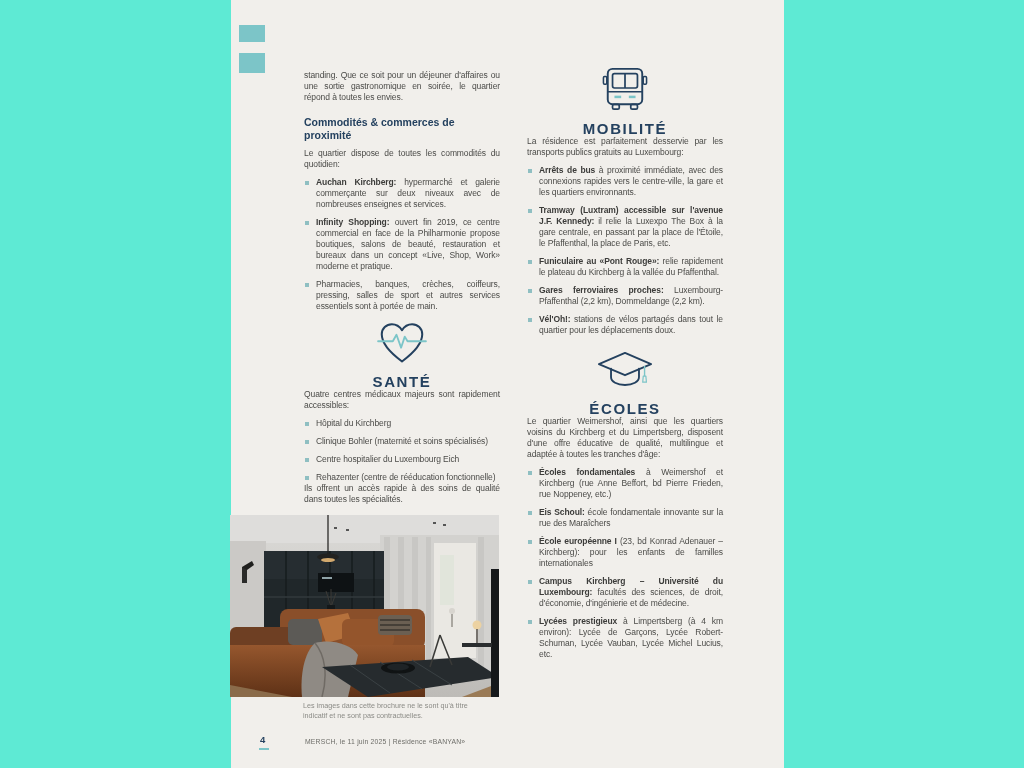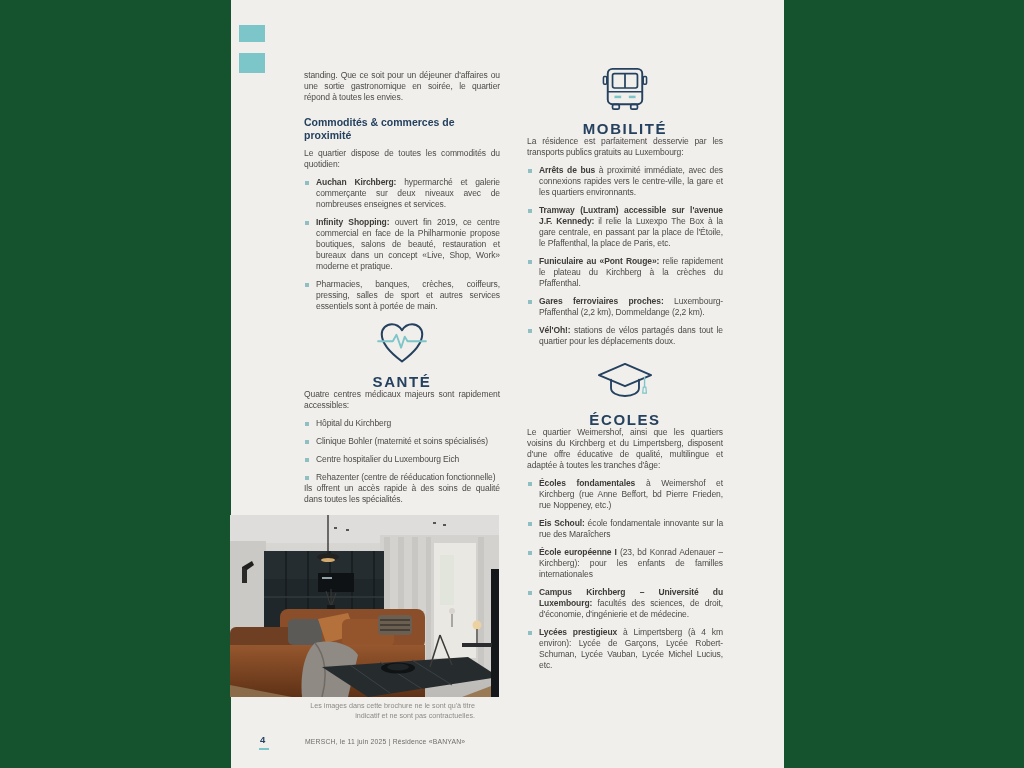--- a/index.html
+++ b/index.html
@@ -1,16 +1,16 @@
 <!DOCTYPE html>
 <html lang="fr"><head>
 <meta charset="utf-8">
 <style>
   html,body{margin:0;padding:0;background:#ffffff;}
-  .canvas{position:relative;width:1024px;height:768px;background:#14532d;overflow:hidden;
+  .canvas{position:relative;width:1024px;height:768px;background:#5eead4;overflow:hidden;
           font-family:"Liberation Sans",sans-serif;}
   .page{position:absolute;left:231px;top:0;width:553px;height:768px;background:#f1efeb;}
   .tab{position:absolute;left:8px;width:26px;background:#7cc5c8;}
   .tab1{top:25px;height:17px;}
   .tab2{top:53px;height:20px;}
 
   .col{position:absolute;width:196px;font-size:8.5px;line-height:11px;color:#4b4b48;
        text-align:justify;letter-spacing:-0.1px;}
   .col-left{left:73px;top:70px;}
   .col-right{left:296px;top:64px;}
@@ -29,21 +29,21 @@
   .icon-block.heart{margin-top:9px;}
   .icon-block.cap{margin-top:15px;}
   .section-title{margin:5px 0 0 0;text-align:center;font-size:15px;line-height:14px;
                  font-weight:bold;color:#24415f;letter-spacing:1.6px;}
   .col-right .icon-block.bus{margin-top:0;}
   .col-right .section-title{margin-top:7px;}
 
   .photo{position:absolute;left:-1px;top:515px;width:269px;height:182px;overflow:hidden;}
   .photo svg{display:block;}
   .caption{position:absolute;left:72px;top:701px;width:172px;font-size:7.2px;line-height:9.5px;
-           color:#8b8b86;text-align:right;}
+           color:#8b8b86;text-align:left;}
 
   .pagenum{position:absolute;left:29px;top:734px;font-size:9.5px;font-weight:bold;color:#24415f;}
   .pagenum-rule{position:absolute;left:28px;top:748px;width:10px;height:2px;background:#7cc5c8;}
   .footer-text{position:absolute;left:74px;top:738px;font-size:6.8px;color:#6d6d68;letter-spacing:0.2px;}
 </style>
 </head>
 <body>
 
 <div class="canvas">
   <div class="page">
@@ -92,21 +92,21 @@
           <rect x="28" y="33" width="7" height="2.6" fill="#7cc5c8"></rect>
           <rect x="11" y="42" width="7" height="5" rx="1.5" stroke="#24415f" stroke-width="1.8"></rect>
           <rect x="30" y="42" width="7" height="5" rx="1.5" stroke="#24415f" stroke-width="1.8"></rect>
         </svg>
       </div>
       <h2 class="section-title">MOBILITÉ</h2>
       <p class="mt10">La résidence est parfaitement desservie par les transports publics gratuits au Luxembourg:</p>
       <ul>
         <li><span class="lead">Arrêts de bus</span><span> à proximité immédiate, avec des connexions rapides vers le centre-ville, la gare et les quartiers environnants.</span></li>
         <li><span class="lead">Tramway (Luxtram) accessible sur l'avenue J.F. Kennedy:</span><span> il relie la Luxexpo The Box à la gare centrale, en passant par la place de l'Étoile, le Pfaffenthal, la place de Paris, etc.</span></li>
-        <li><span class="lead">Funiculaire au «Pont Rouge»:</span><span> relie rapidement le plateau du Kirchberg à la crèches du Pfaffenthal.</span></li>
+        <li><span class="lead">Funiculaire au «Pont Rouge»:</span><span> relie rapidement le plateau du Kirchberg à la vallée du Pfaffenthal.</span></li>
         <li><span class="lead">Gares ferroviaires proches:</span><span> Luxembourg-Pfaffenthal (2,2 km), Dommeldange (2,2 km).</span></li>
         <li><span class="lead">Vél'Oh!:</span><span> stations de vélos partagés dans tout le quartier pour les déplacements doux.</span></li>
       </ul>
 
       <div class="icon-block cap">
         <svg width="56" height="41" viewBox="0 0 60 44" fill="none">
           <polygon points="30,2 58,14 30,26 2,14" stroke="#24415f" stroke-width="2" stroke-linejoin="round"></polygon>
           <path d="M15,19 L15,28 C15,33 21.5,36.5 30,36.5 C38.5,36.5 45,33 45,28 L45,19" stroke="#24415f" stroke-width="2" stroke-linecap="round"></path>
           <line x1="51" y1="16" x2="51" y2="27" stroke="#7cc5c8" stroke-width="1.5"></line>
           <path d="M49.6,27 L52.4,27 L53,33.5 L49,33.5 Z" stroke="#7cc5c8" stroke-width="1.3" stroke-linejoin="round"></path>

